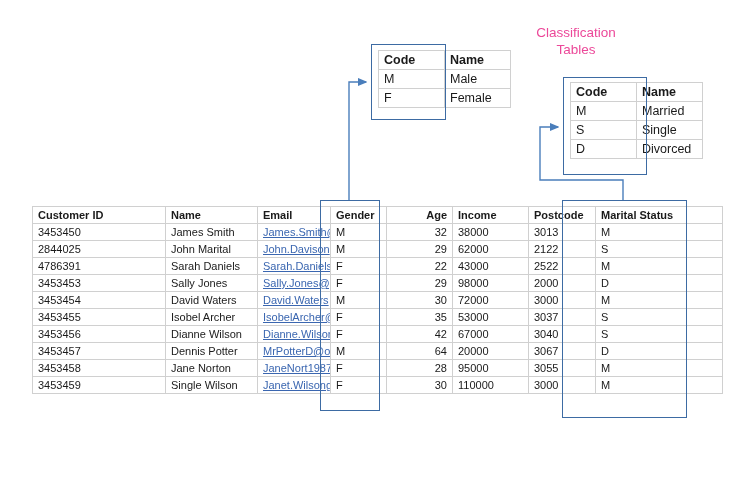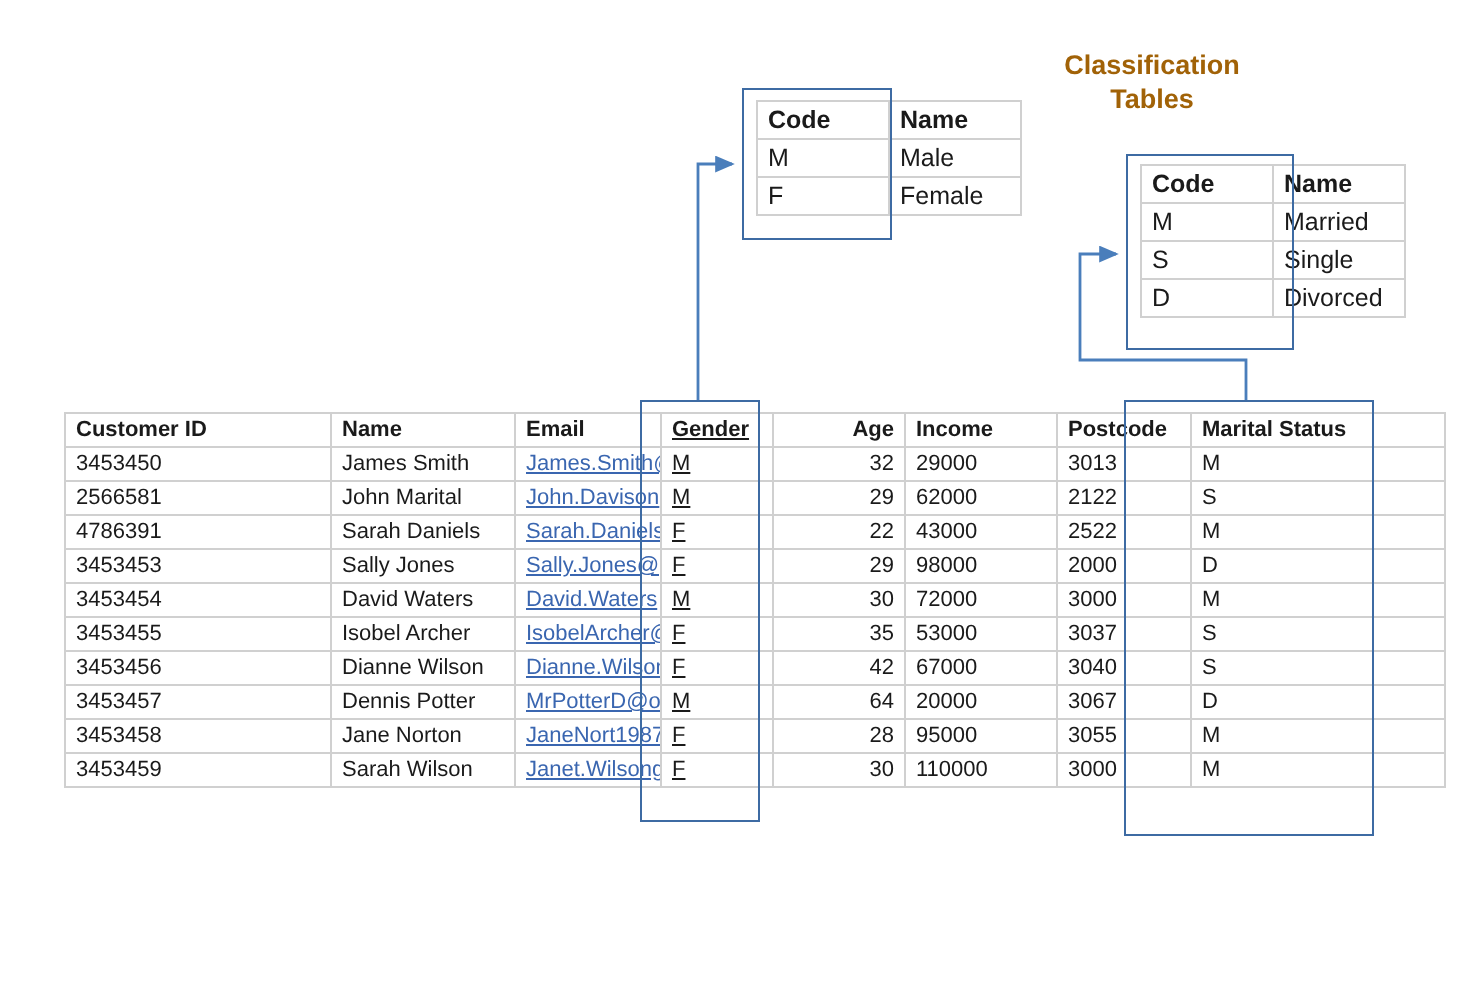--- a/index.html
+++ b/index.html
@@ -66,21 +66,21 @@
   #fact-table {
     left: 18px;
     top: 206px;
     width: 670px;
     font-size: 11px;
     margin-left: 14px;
   }
   #fact-table .col-custid   { width: 133px; }
   #fact-table .col-name     { width: 92px; }
   #fact-table .col-email    { width: 73px; }
-  #fact-table .col-gender   { width: 56px; text-decoration: underline; }
+  #fact-table .col-gender   { width: 56px; }
   #fact-table .col-age      { width: 66px; text-align: right; }
   #fact-table .col-income   { width: 76px; }
   #fact-table .col-postcode { width: 67px; }
   #fact-table .col-marital  { width: 127px; }
 
   #fact-table td.email-cell {
     color: #3a66b0;
     text-decoration: underline;
     padding-right: 0;
     max-width: 73px;
@@ -115,25 +115,24 @@
     left: 563px;
     top: 77px;
     width: 82px;
     height: 96px;
   }
 
   
   .diagram-label {
     position: absolute;
     font-size: 13.5px;
-    color: #a16207;
+    color: #ec4899;
     text-align: center;
     line-height: 17px;
     white-space: pre;
-    font-weight: bold;
   }
   #classification-label {
     left: 506px;
     top: 24px;
     width: 140px;
   }
   #fact-label {
     left: 255px;
     top: 437px;
     width: 110px;
@@ -228,26 +227,26 @@
       </tr>
     </thead>
     <tbody id="fact-table-body">
 
     <tr>
           <td class="col-custid">3453450</td>
           <td class="col-name">James Smith</td>
           <td class="col-email email-cell">James.Smith@</td>
           <td class="col-gender">M</td>
           <td class="col-age">32</td>
-          <td class="col-income">29000</td>
+          <td class="col-income">38000</td>
           <td class="col-postcode">3013</td>
           <td class="col-marital">M</td>
         </tr>
         <tr>
-          <td class="col-custid">2566581</td>
+          <td class="col-custid">2844025</td>
           <td class="col-name">John Marital</td>
           <td class="col-email email-cell">John.Davison</td>
           <td class="col-gender">M</td>
           <td class="col-age">29</td>
           <td class="col-income">62000</td>
           <td class="col-postcode">2122</td>
           <td class="col-marital">S</td>
         </tr>
         <tr>
           <td class="col-custid">4786391</td>
@@ -314,21 +313,21 @@
           <td class="col-name">Jane Norton</td>
           <td class="col-email email-cell">JaneNort1987</td>
           <td class="col-gender">F</td>
           <td class="col-age">28</td>
           <td class="col-income">95000</td>
           <td class="col-postcode">3055</td>
           <td class="col-marital">M</td>
         </tr>
         <tr>
           <td class="col-custid">3453459</td>
-          <td class="col-name">Sarah Wilson</td>
+          <td class="col-name">Single Wilson</td>
           <td class="col-email email-cell">Janet.Wilsong</td>
           <td class="col-gender">F</td>
           <td class="col-age">30</td>
           <td class="col-income">110000</td>
           <td class="col-postcode">3000</td>
           <td class="col-marital">M</td>
         </tr>
       </tbody>
   </table>
 

